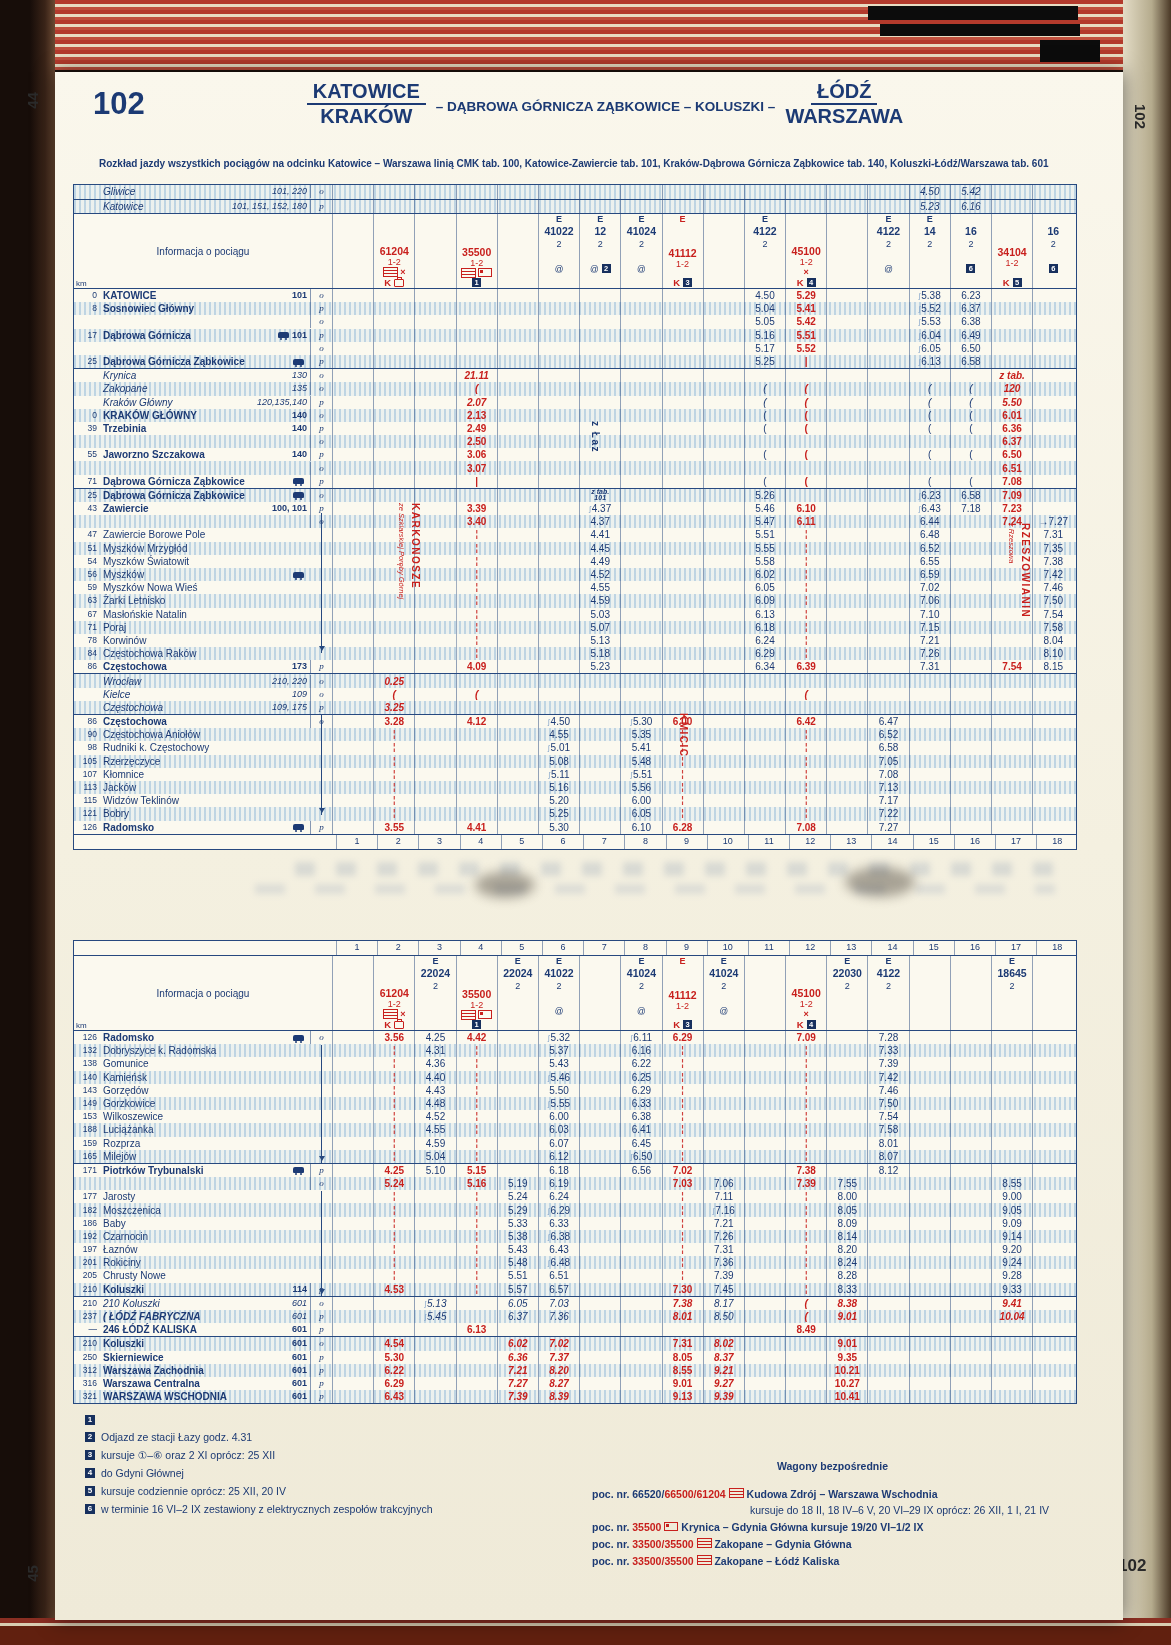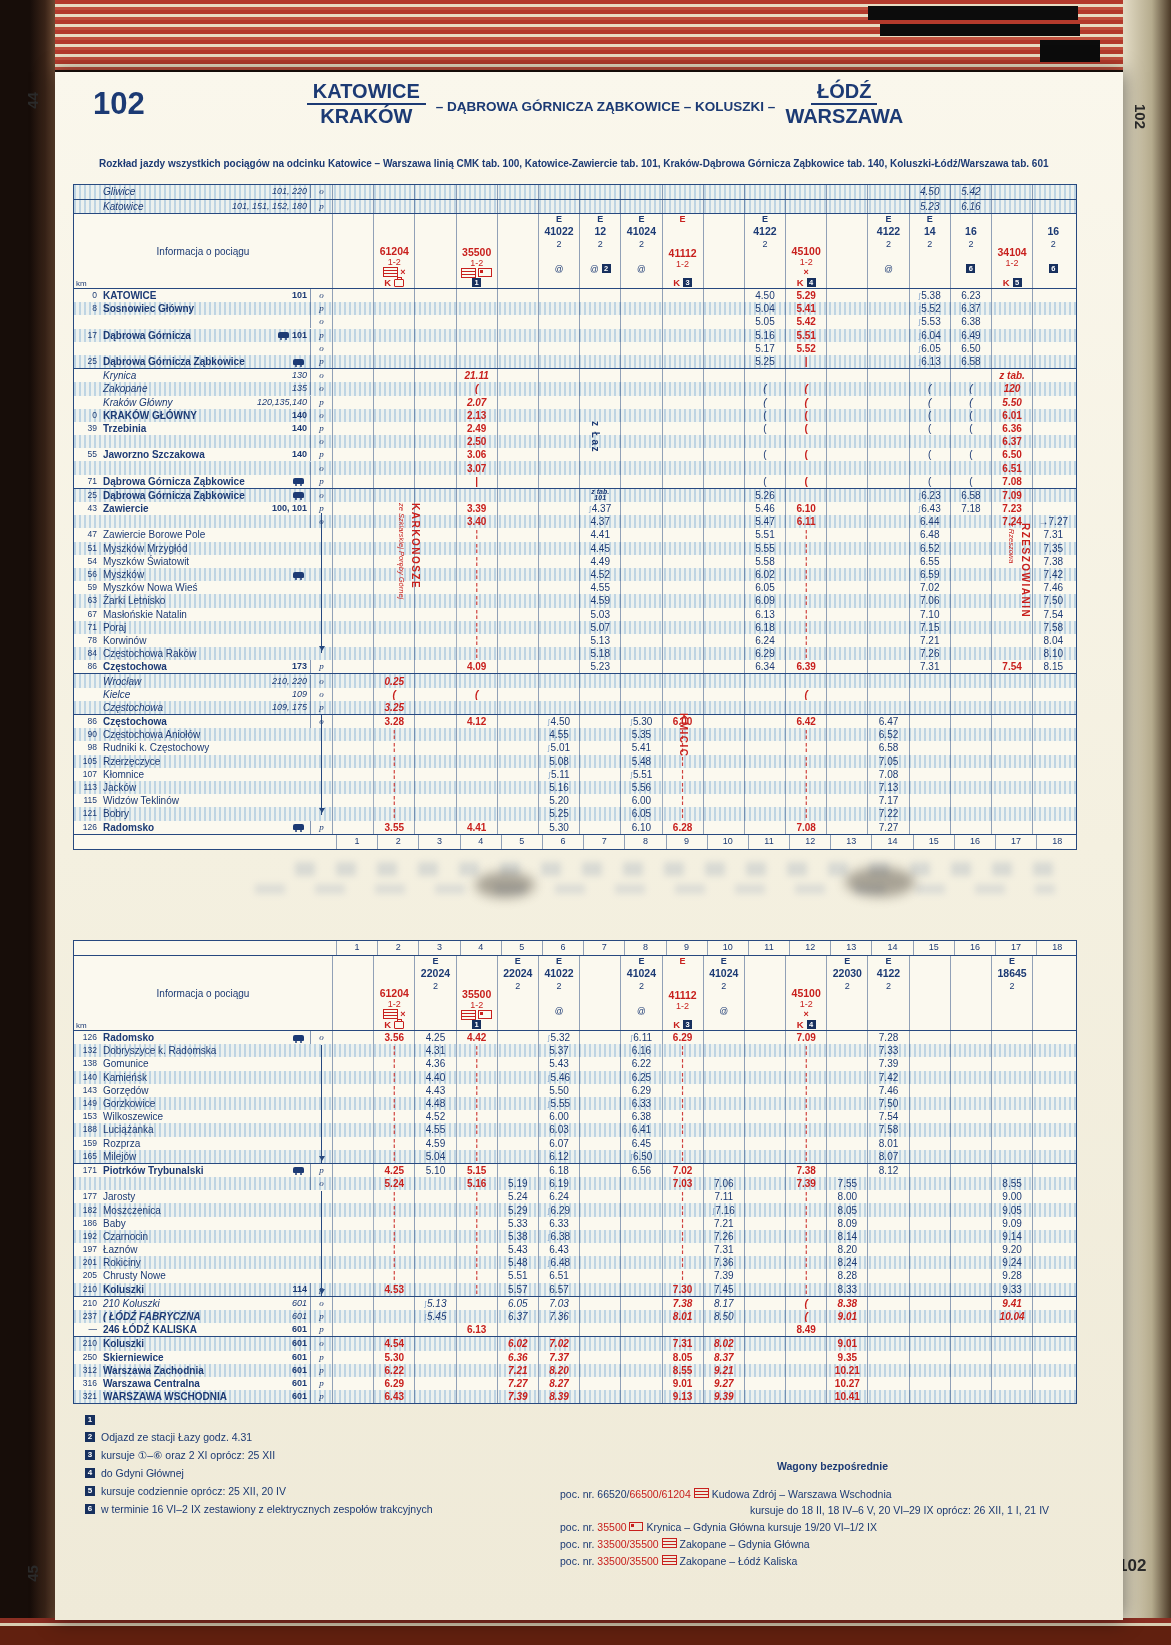--- a/index.html
+++ b/index.html
@@ -84,21 +84,21 @@
   .rotnavy{color:#1c3a74;}
   .varrow{position:absolute;width:0;border-left:1px solid #27497f;}
   .varrow:after{content:"";position:absolute;bottom:-1px;left:-3.5px;border:3px solid transparent;border-top:5px solid #27497f;}
   
   .fnblock{position:absolute;left:30px;top:1342px;width:490px;}
   .fnline{display:flex;gap:6px;margin-bottom:6px;font-size:10.5px;color:#1c3a74;}
   .fnline .fn{margin-top:1px;flex:none;width:10px;height:10px;line-height:10px;font-size:8px;}
   .fntext{white-space:pre-line;}
   .wgblock{position:absolute;left:505px;top:1388px;width:545px;color:#1c3a74;font-size:10.5px;}
   .wgtitle{font-weight:bold;text-align:center;margin-bottom:16px;}
-  .wgline{margin-bottom:5px;font-weight:normal;}
+  .wgline{margin-bottom:5px;font-weight:bold;margin-left:32px;}
   .wgnote{margin-left:190px;margin-top:-1px;margin-bottom:5px;}
   .ghost{position:absolute;filter:blur(3px);opacity:.3;}
   .smudge{position:absolute;border-radius:50%;filter:blur(6px);background:#4d463c;opacity:.45;}
 </style>
 </head>
 <body>
 
 <div class="scan">
   <div class="topedge"></div>
   <div class="tabstack" style="left:868px;top:6px;width:210px;height:14px;"></div>

